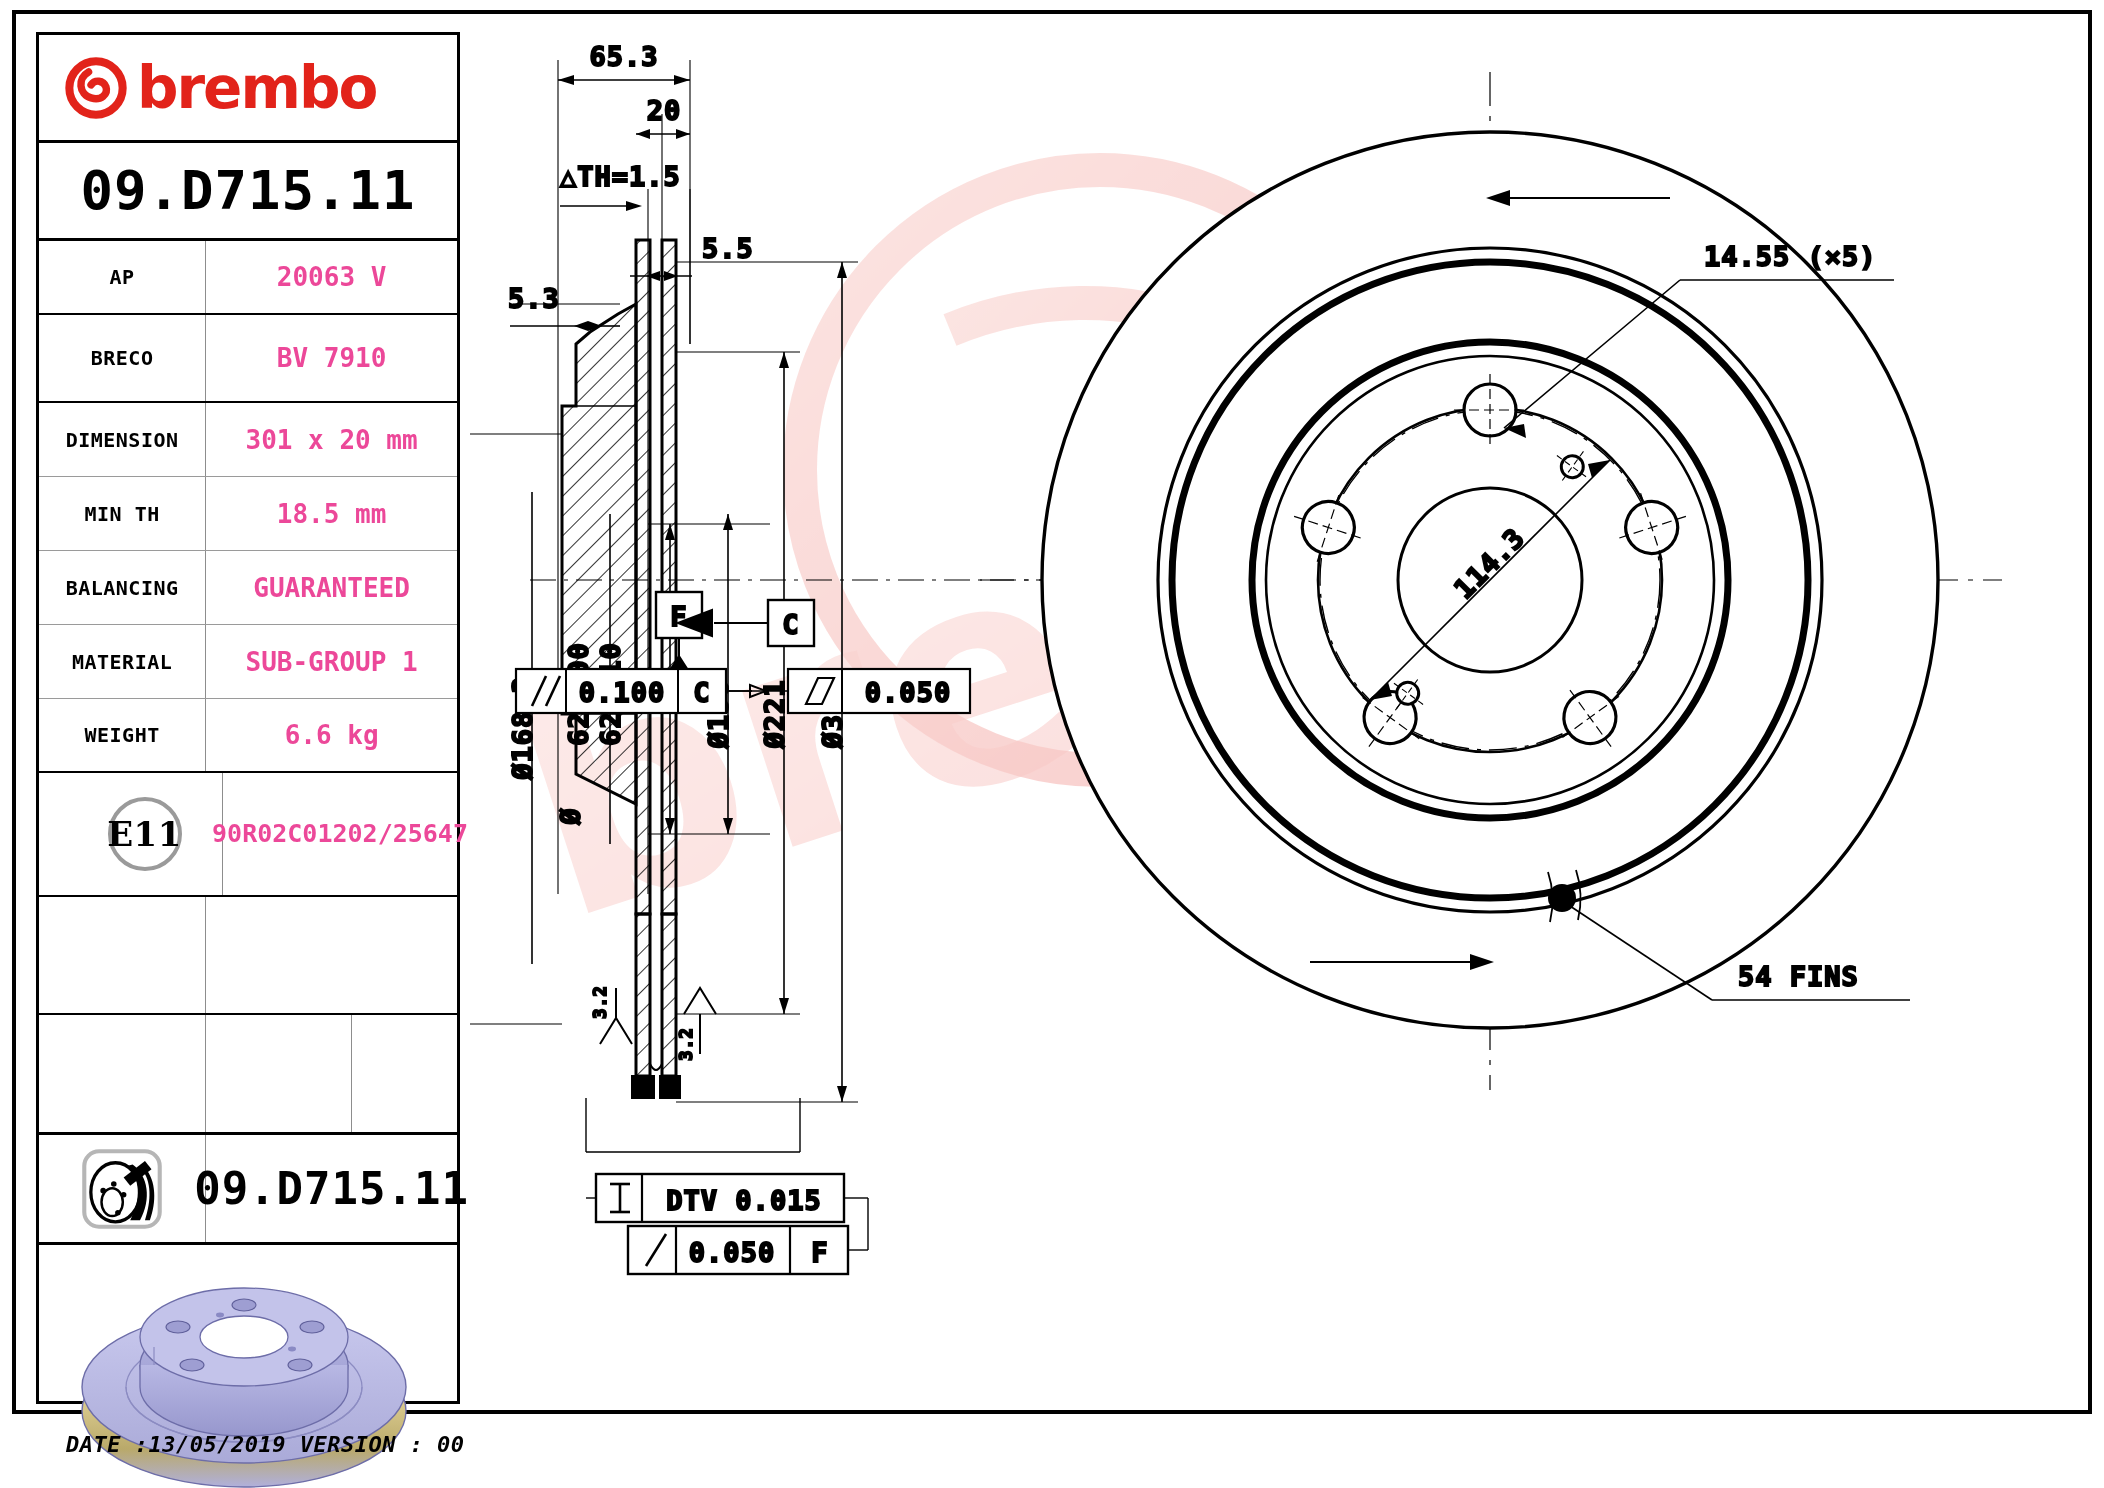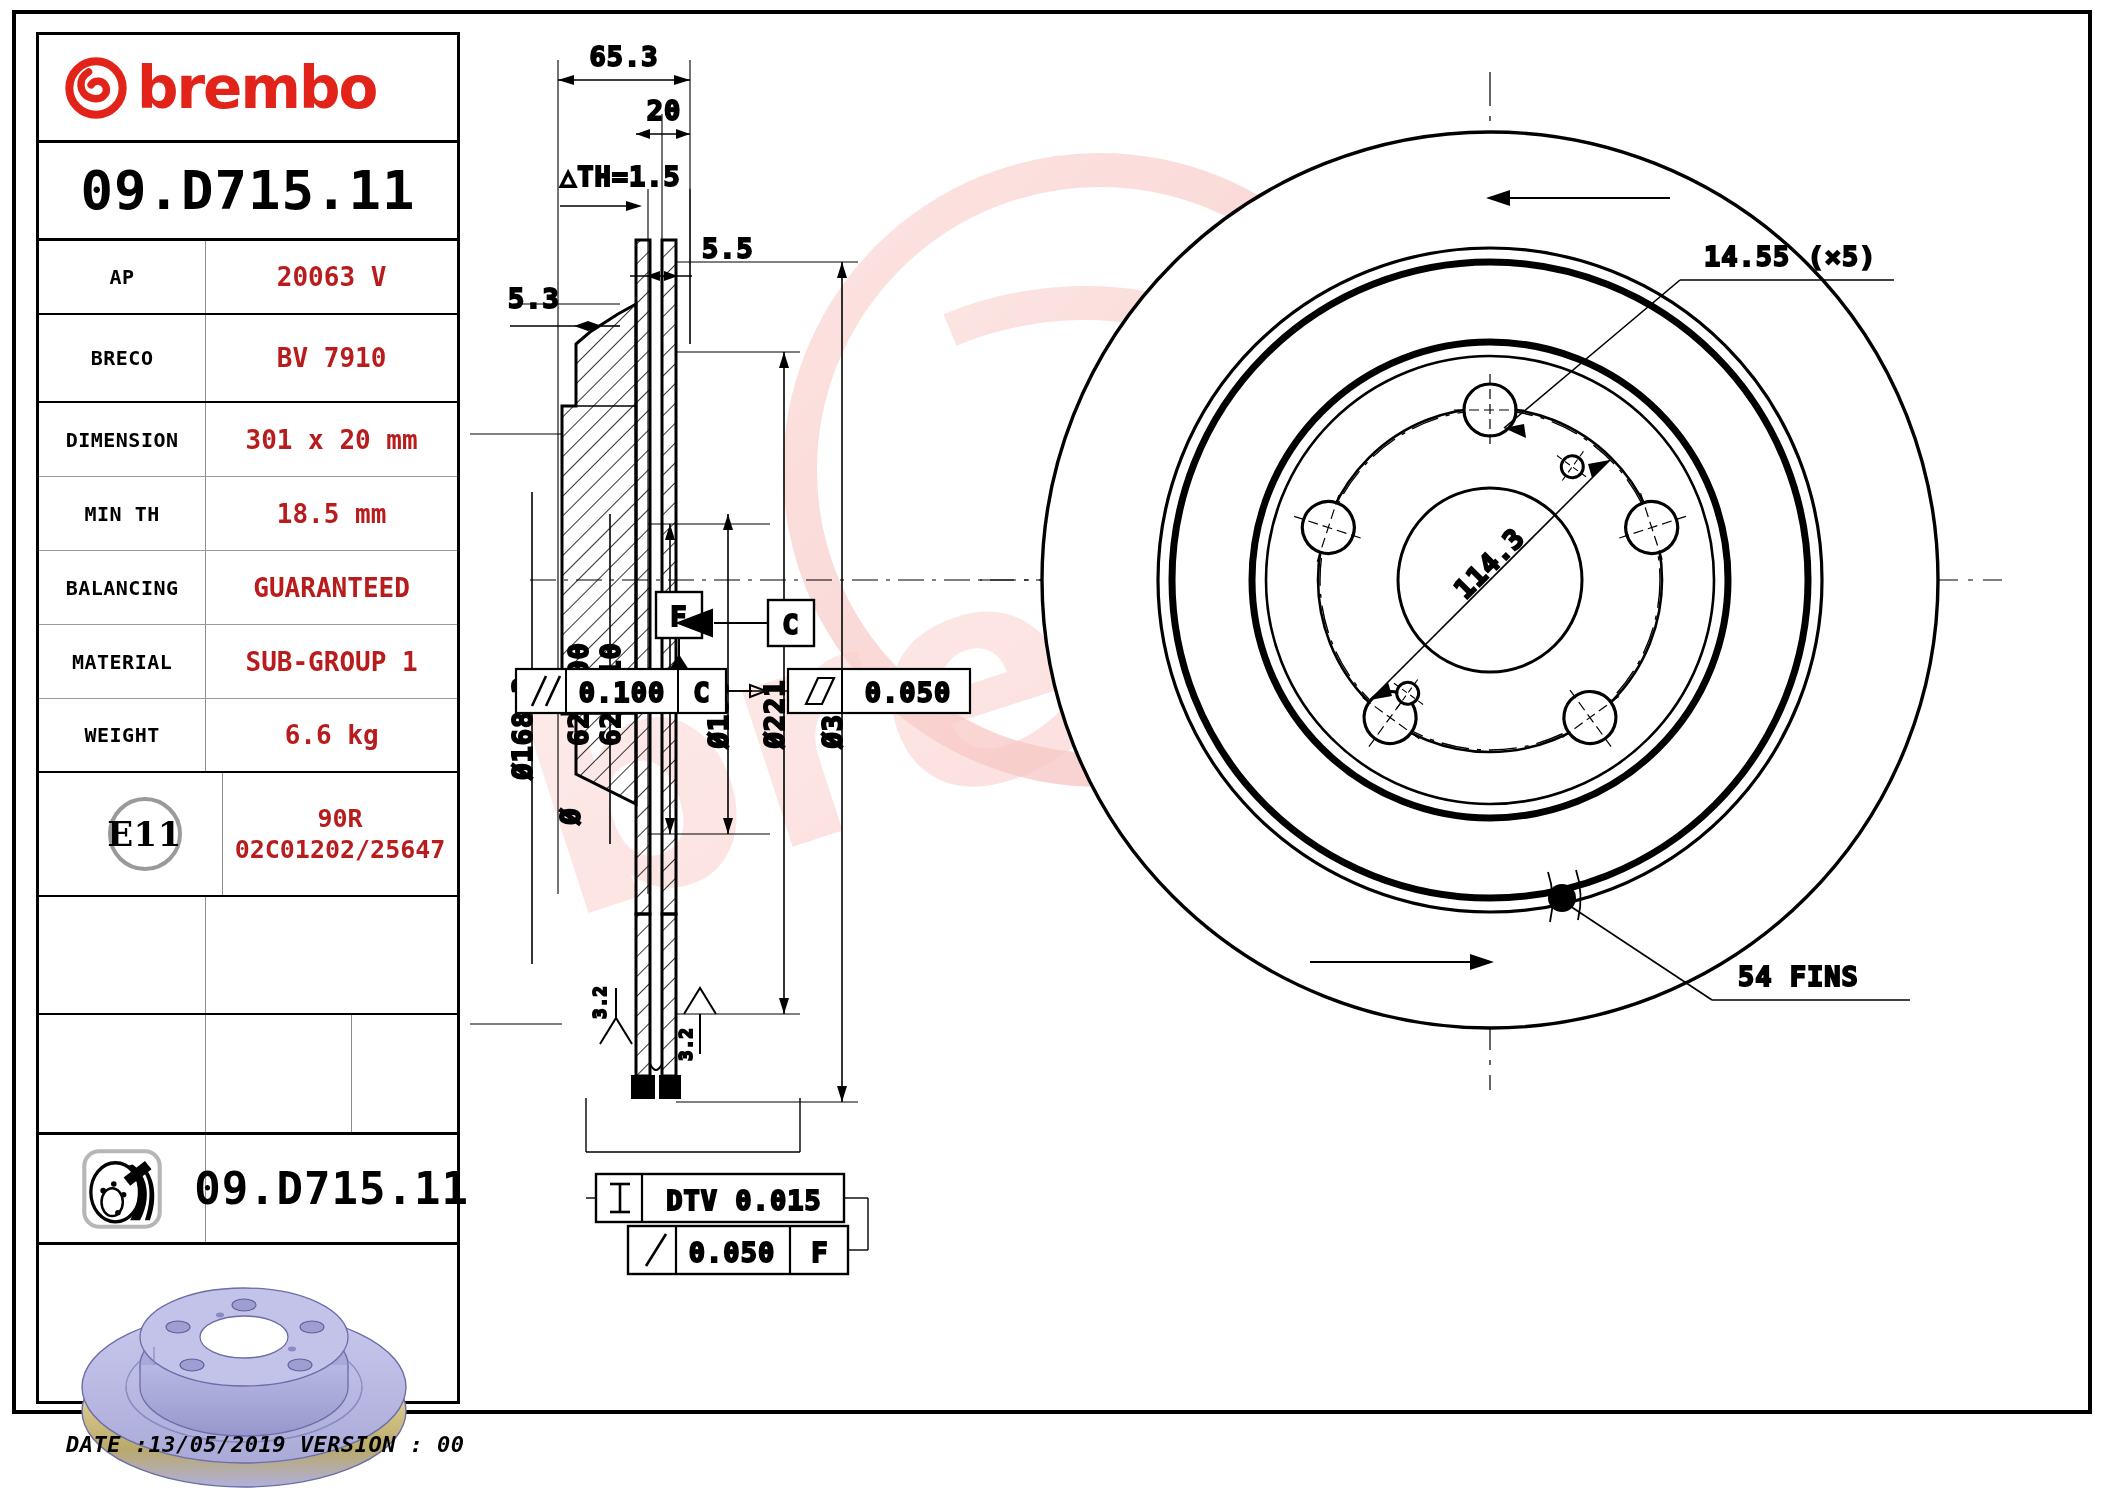--- a/index.html
+++ b/index.html
@@ -16,40 +16,40 @@
 
   
   #titleblock{position:absolute;left:36px;top:32px;width:424px;height:1372px;
               z-index:4;box-sizing:border-box;border:3px solid #000;background:#fff;}
   .tb-row{display:flex;border-bottom:2px solid #000;box-sizing:border-box;}
   .tb-row.thin{border-bottom:1px solid #9a9a9a;}
   .tb-lbl{width:40%;display:flex;align-items:center;justify-content:center;
           border-right:1px solid #8d8d8d;box-sizing:border-box;
           font-size:20px;font-weight:bold;letter-spacing:.5px;color:#000;}
   .tb-val{width:60%;display:flex;align-items:center;justify-content:center;
-          box-sizing:border-box;font-size:26px;font-weight:bold;color:#b91c1c;}
+          box-sizing:border-box;font-size:26px;font-weight:bold;color:#ec4899;}
 
   #logo-row{height:108px;display:flex;align-items:center;padding-left:26px;
             border-bottom:3px solid #000;box-sizing:border-box;}
   #logo-mark{width:62px;height:62px;flex:0 0 auto;}
   #logo-text{font-family:"DejaVu Sans","Liberation Sans",sans-serif;
              font-size:58px;font-weight:bold;color:#e2231a;letter-spacing:-2px;
              margin-left:10px;line-height:1;}
 
   #code-row{height:98px;display:flex;align-items:center;justify-content:center;
             border-bottom:3px solid #000;box-sizing:border-box;}
   #code-row span{font-size:54px;font-weight:bold;letter-spacing:1px;}
 
   #e11-row{height:124px;padding-left:28px;}
   #e11-row .tb-lbl{flex-direction:column;}
   #e11-badge{width:74px;height:74px;border:4px solid #9a9a9a;border-radius:50%;
              display:flex;align-items:center;justify-content:center;
              font-family:"DejaVu Serif","Liberation Serif",serif;
              font-size:34px;font-weight:bold;color:#000;box-sizing:border-box;}
-  #e11-row .tb-val{flex-direction:column;line-height:1.25;font-size:25px;}
+  #e11-row .tb-val{flex-direction:row;line-height:1.25;font-size:25px;}
 
   .blank-row{height:118px;}
   .blank-row3{height:120px;display:flex;border-bottom:3px solid #000;box-sizing:border-box;}
   .blank-row3 .c1{width:40%;border-right:1px solid #8d8d8d;box-sizing:border-box;}
   .blank-row3 .c2{width:35%;border-right:1px solid #8d8d8d;box-sizing:border-box;}
   .blank-row3 .c3{width:25%;box-sizing:border-box;}
 
   #part-row{height:110px;display:flex;border-bottom:3px solid #000;box-sizing:border-box;}
   #part-row .icon-cell{width:40%;display:flex;align-items:center;justify-content:center;
                        border-right:1px solid #8d8d8d;box-sizing:border-box;}

